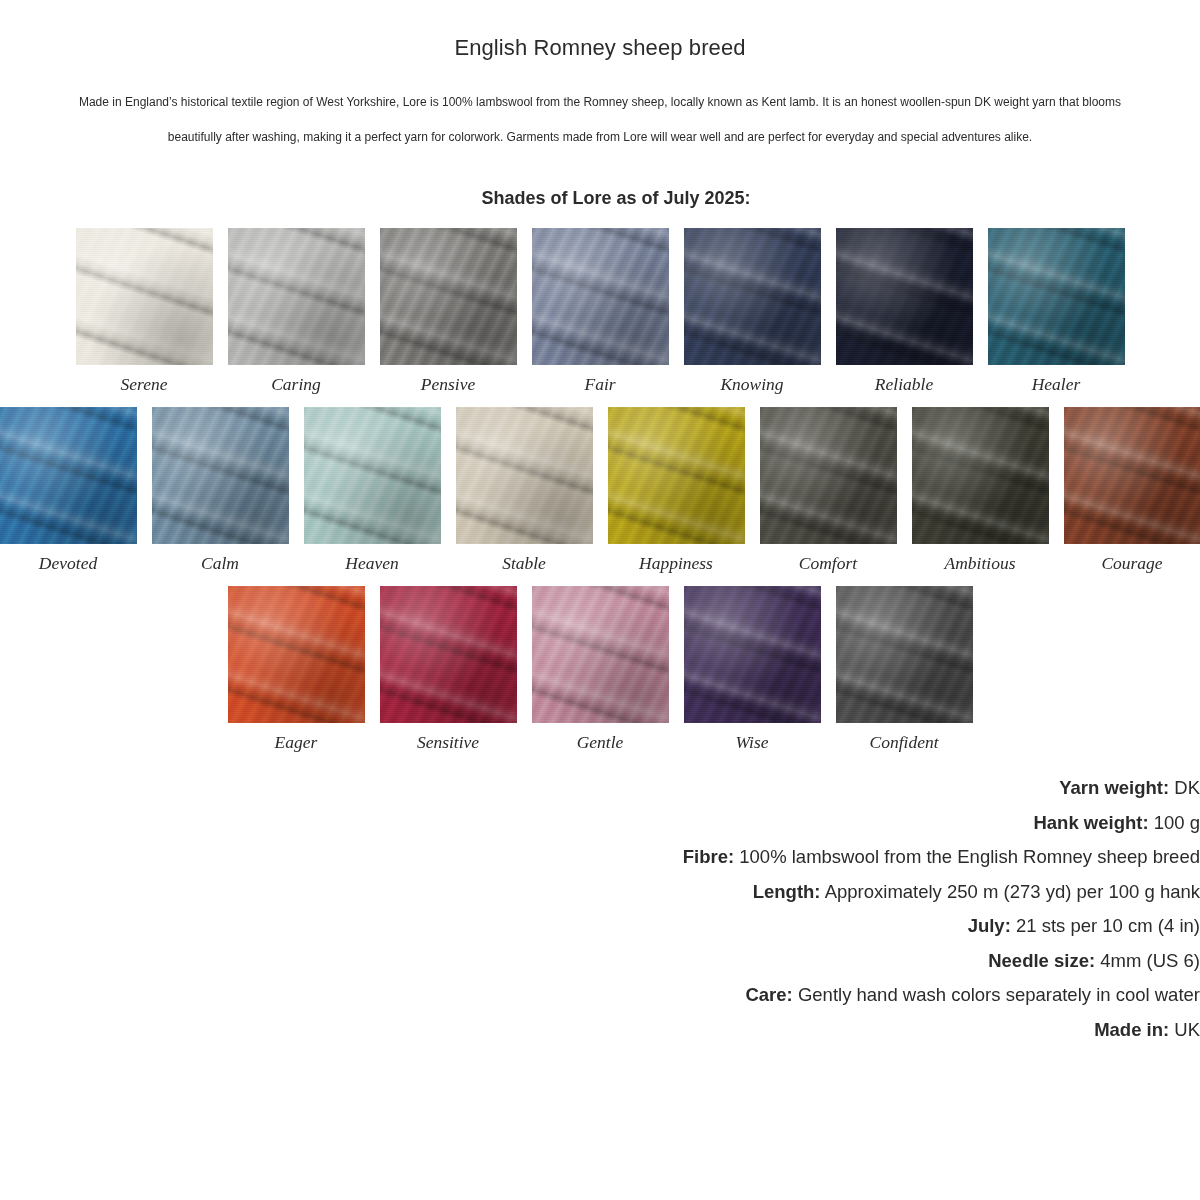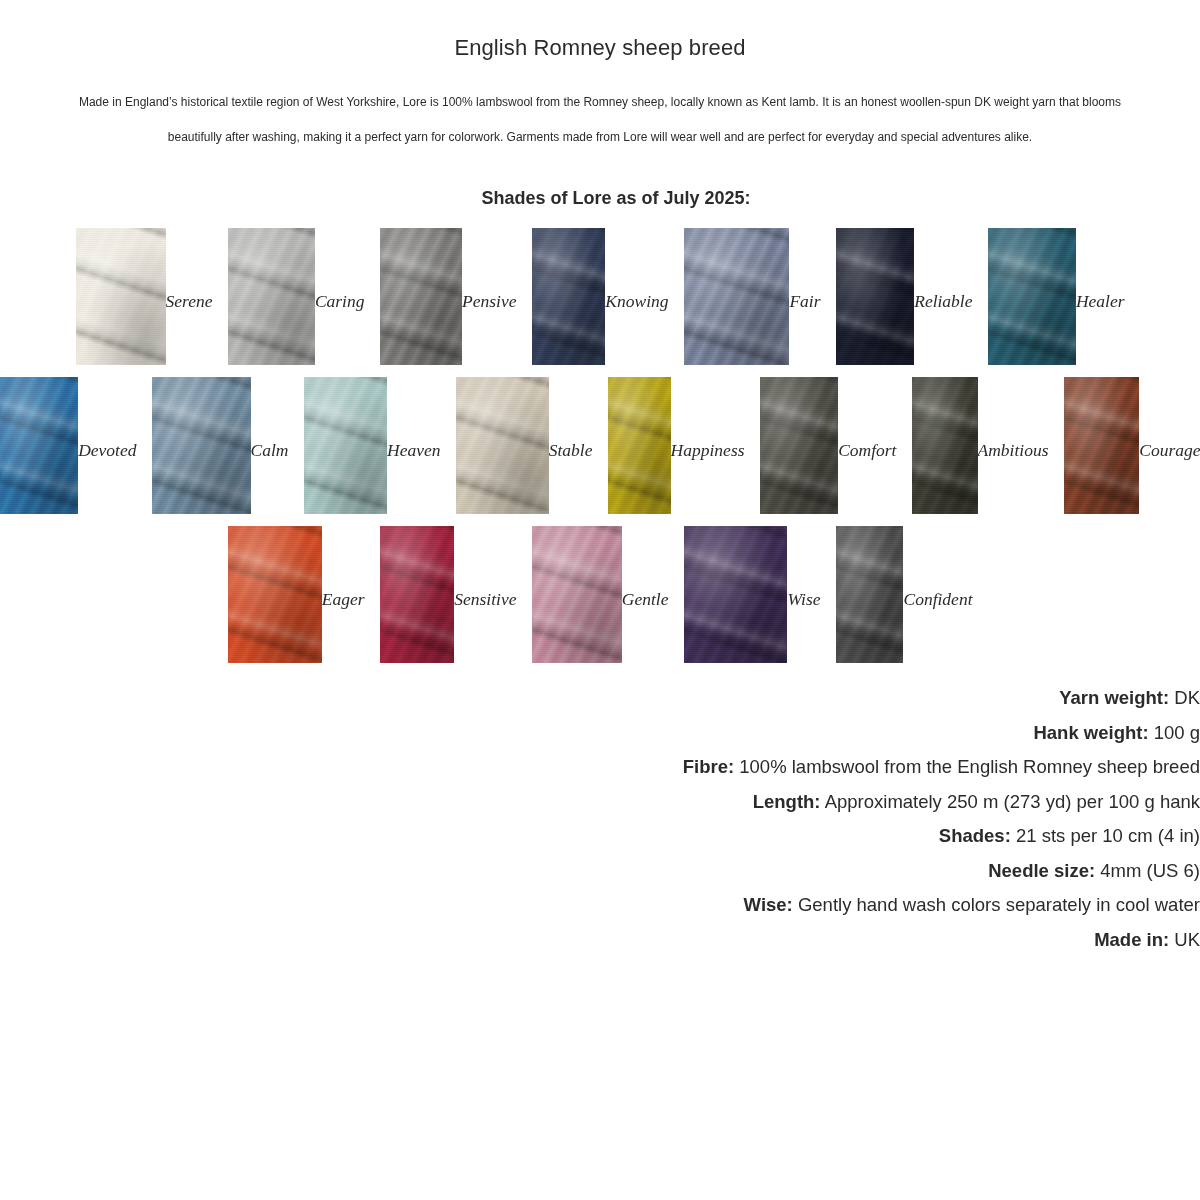--- a/index.html
+++ b/index.html
@@ -50,21 +50,21 @@
   }
   .swatch-row {
     display: flex;
     justify-content: center;
     gap: 15px;
   }
   .swatch-row.row-1 { margin-left: 0; }
   .swatch-cell {
     width: 137px;
     display: flex;
-    flex-direction: row;
+    flex-direction: column;
     align-items: center;
   }
   .swatch {
     width: 137px;
     height: 137px;
     position: relative;
     overflow: hidden;
     background: #ccc;
   }
   .swatch .strands {
@@ -165,36 +165,36 @@
         <div class="swatch-cell">
           <div class="swatch" style="background: rgb(124, 123, 120);">
             <div class="coils"></div>
             <div class="strands"></div>
             <div class="speck"></div>
             <div class="sheen"></div>
           </div>
           <div class="swatch-label">Pensive</div>
         </div>
         <div class="swatch-cell">
+          <div class="swatch" style="background: rgb(119, 129, 154);">
+            <div class="coils"></div>
+            <div class="strands"></div>
+            <div class="speck"></div>
+            <div class="sheen"></div>
+          </div>
+          <div class="swatch-label">Fair</div>
+        </div>
+        <div class="swatch-cell">
           <div class="swatch" style="background: rgb(47, 58, 85);">
             <div class="coils"></div>
             <div class="strands"></div>
             <div class="speck"></div>
             <div class="sheen"></div>
           </div>
           <div class="swatch-label">Knowing</div>
-        </div>
-        <div class="swatch-cell">
-          <div class="swatch" style="background: rgb(119, 129, 154);">
-            <div class="coils"></div>
-            <div class="strands"></div>
-            <div class="speck"></div>
-            <div class="sheen"></div>
-          </div>
-          <div class="swatch-label">Fair</div>
         </div>
         <div class="swatch-cell">
           <div class="swatch" style="background: rgb(22, 26, 43);">
             <div class="coils"></div>
             <div class="strands"></div>
             <div class="speck"></div>
             <div class="sheen"></div>
           </div>
           <div class="swatch-label">Reliable</div>
         </div>
@@ -329,19 +329,19 @@
           <div class="swatch-label">Confident</div>
         </div>
       </div>
   </div>
 
   <div class="specs" id="specs">
       <div class="spec-line"><b>Yarn weight:</b><span> DK</span></div>
       <div class="spec-line"><b>Hank weight:</b><span> 100 g</span></div>
       <div class="spec-line"><b>Fibre:</b><span> 100% lambswool from the English Romney sheep breed</span></div>
       <div class="spec-line"><b>Length:</b><span> Approximately 250 m (273 yd) per 100 g hank</span></div>
-      <div class="spec-line"><b>Shades:</b><span> 21 sts per 10 cm (4 in)</span></div>
+      <div class="spec-line"><b>July:</b><span> 21 sts per 10 cm (4 in)</span></div>
       <div class="spec-line"><b>Needle size:</b><span> 4mm (US 6)</span></div>
-      <div class="spec-line"><b>Wise:</b><span> Gently hand wash colors separately in cool water</span></div>
+      <div class="spec-line"><b>Care:</b><span> Gently hand wash colors separately in cool water</span></div>
       <div class="spec-line"><b>Made in:</b><span> UK</span></div>
     </div>
 
 </div>
 
 </body></html>

